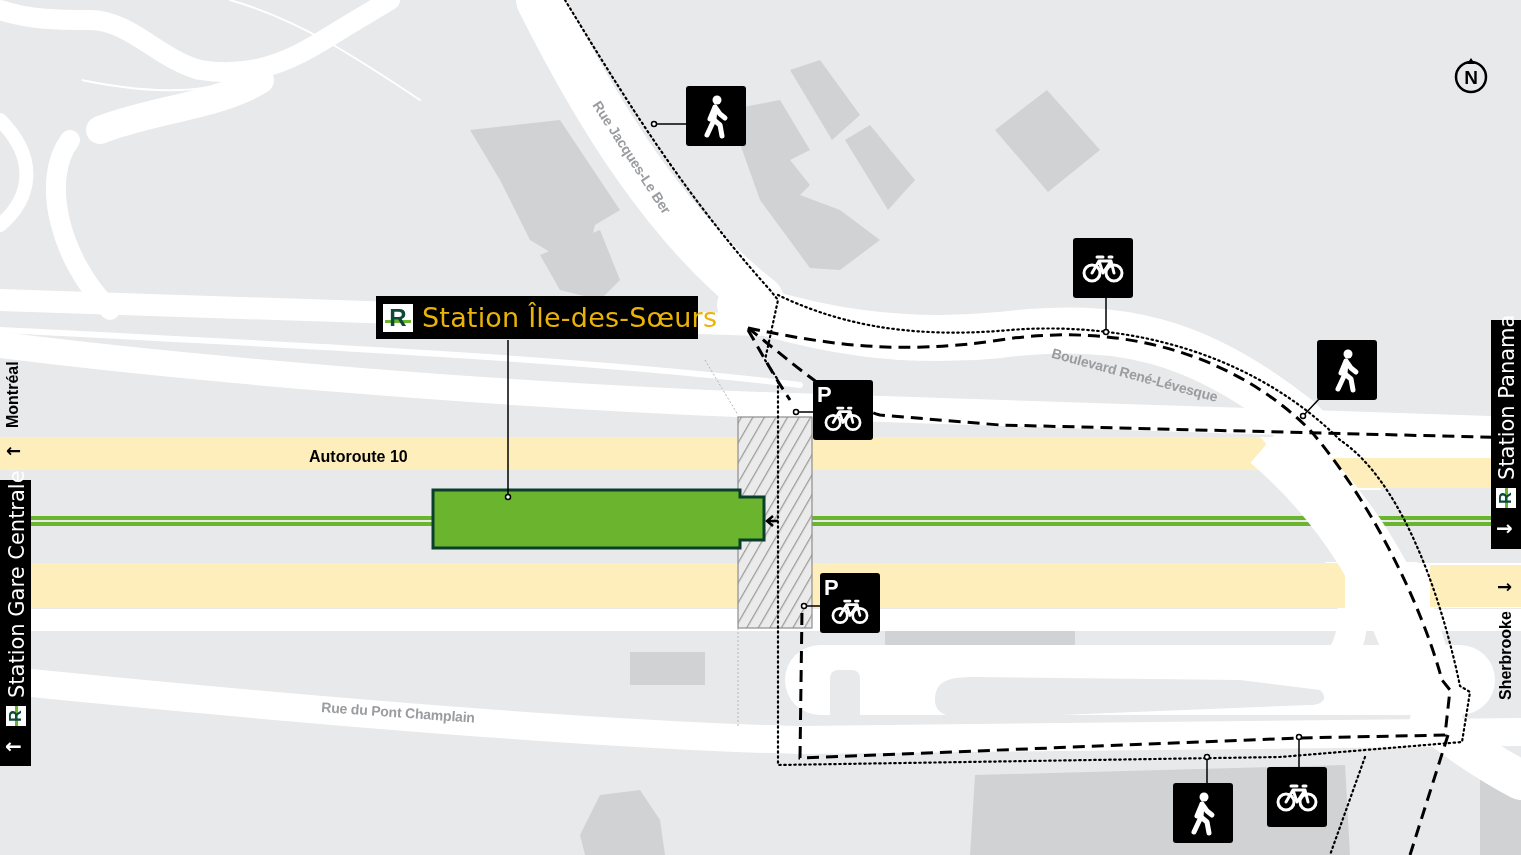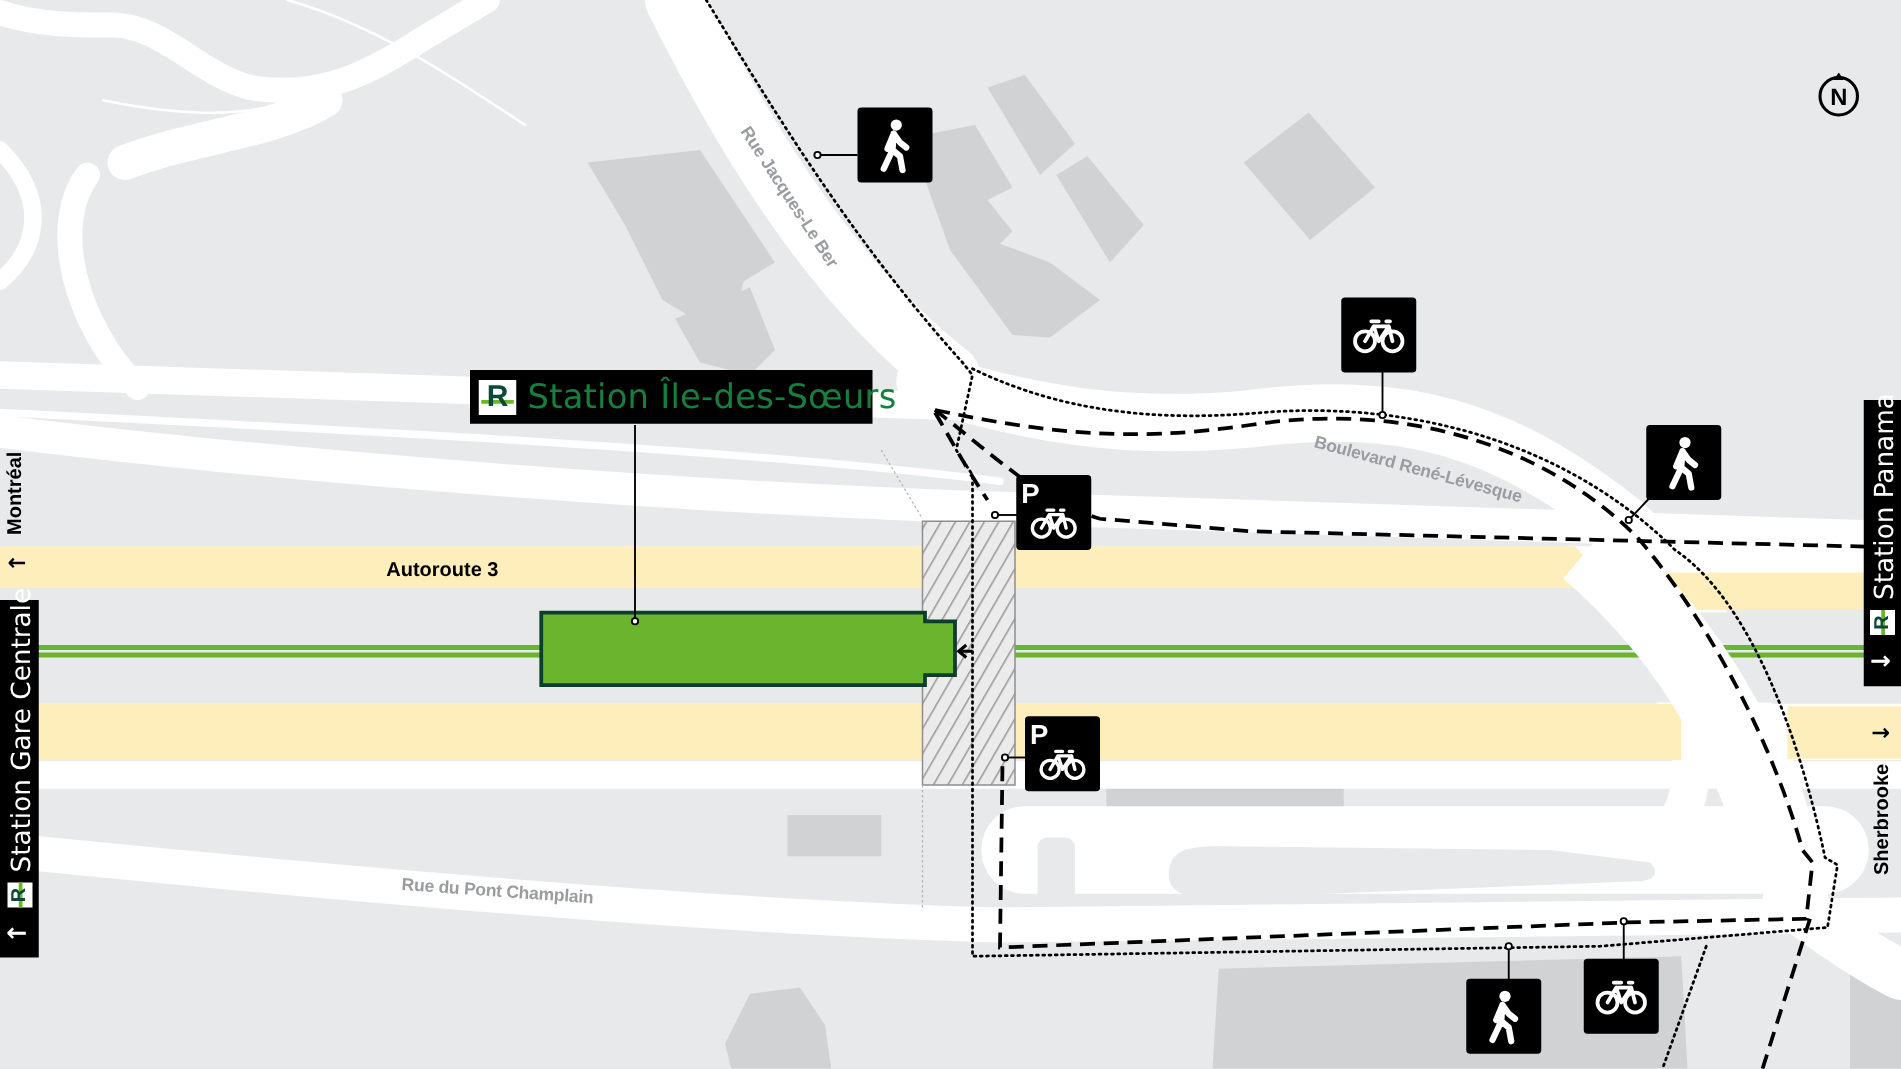--- a/index.html
+++ b/index.html
@@ -1,21 +1,21 @@
 <!DOCTYPE html>
 <html><head>
 <meta charset="utf-8">
 <style>
   html, body { margin: 0; padding: 0; }
   body { width: 1521px; height: 855px; overflow: hidden; background: #e8e9eb; font-family: "DejaVu Sans", sans-serif; }
   #map { position: absolute; left: 0; top: 0; width: 1521px; height: 855px; }
   .lbl { position: absolute; white-space: nowrap; transform-origin: left top; }
   .street { color: #9a9c9f; font-weight: bold; font-size: 14px; font-family: "Liberation Sans", sans-serif; letter-spacing: -0.2px; }
   .station-label { position: absolute; left: 376px; top: 296px; height: 43px; width: 322px; background: #000; box-sizing: border-box; display: flex; align-items: center; padding-left: 7px; }
-  .station-label .name { color: #15803d; font-size: 27px; font-family: "DejaVu Sans", sans-serif; margin-left: 9px; letter-spacing: 0.2px; white-space: nowrap; }
+  .station-label .name { color: #eab308; font-size: 27px; font-family: "DejaVu Sans", sans-serif; margin-left: 9px; letter-spacing: 0.2px; white-space: nowrap; }
   .rem-logo { width: 30px; height: 28px; background: #fff; position: relative; display: inline-block; flex: none; }
   .rem-logo .r { position: absolute; left: 0; top: 0; width: 100%; height: 100%; text-align: center; font-weight: bold; font-family: "Liberation Sans", sans-serif; color: #0b4a38; font-size: 24px; line-height: 28px; }
   .rem-logo .bar { position: absolute; left: 2px; right: 2px; top: 16px; height: 3px; background: #6ab42e; }
   .vtab { position: absolute; background: #000; color: #fff; display: flex; align-items: center; }
   .vtab .txt { font-size: 21px; white-space: nowrap; font-family: "DejaVu Sans", sans-serif; }
   .dir-text { position: absolute; color: #000; font-weight: bold; font-size: 16px; font-family: "Liberation Sans", sans-serif; white-space: nowrap; }
   .arrow { position: absolute; font-weight: bold; font-family: "DejaVu Sans", sans-serif; }
   .badge { position: absolute; background: #000; border-radius: 3px; }
   .hwy { position: absolute; font-weight: bold; font-size: 16px; color: #000; font-family: "Liberation Sans", sans-serif; }
   .north { position: absolute; left: 1453px; top: 58px; width: 36px; height: 36px; }
@@ -203,21 +203,21 @@
       <span class="bar"></span>
       <span class="r">R</span>
     </span>
     <span class="name">Station Île-des-Sœurs</span>
   </div>
 
   
   <div class="lbl street" style="left:603px;top:98px;transform:rotate(57deg);">Rue Jacques-Le Ber</div>
   <div class="lbl street" style="left:1054px;top:345px;transform:rotate(15deg);">Boulevard René-Lévesque</div>
   <div class="lbl street" style="left:322px;top:699px;transform:rotate(4deg);">Rue du Pont Champlain</div>
-  <div class="hwy" style="left:309px;top:448px;">Autoroute 3</div>
+  <div class="hwy" style="left:309px;top:448px;">Autoroute 10</div>
 
   
   <div class="dir-text" style="left:4px;top:428px;transform:rotate(-90deg);transform-origin:left top;">Montréal</div>
   <div class="arrow" style="left:6px;top:440px;font-size:18px;">←</div>
 
   
   <div class="vtab" style="left:0;top:480px;width:31px;height:286px;">
     <div class="txt" style="position:absolute;left:5px;top:218px;transform:rotate(-90deg);transform-origin:left top;">Station Gare Centrale</div>
     <span class="rem-logo" style="position:absolute;left:6px;top:226px;width:20px;height:20px;">
       <span class="bar" style="top:0;bottom:0;left:9px;right:auto;width:3px;height:auto;"></span>

